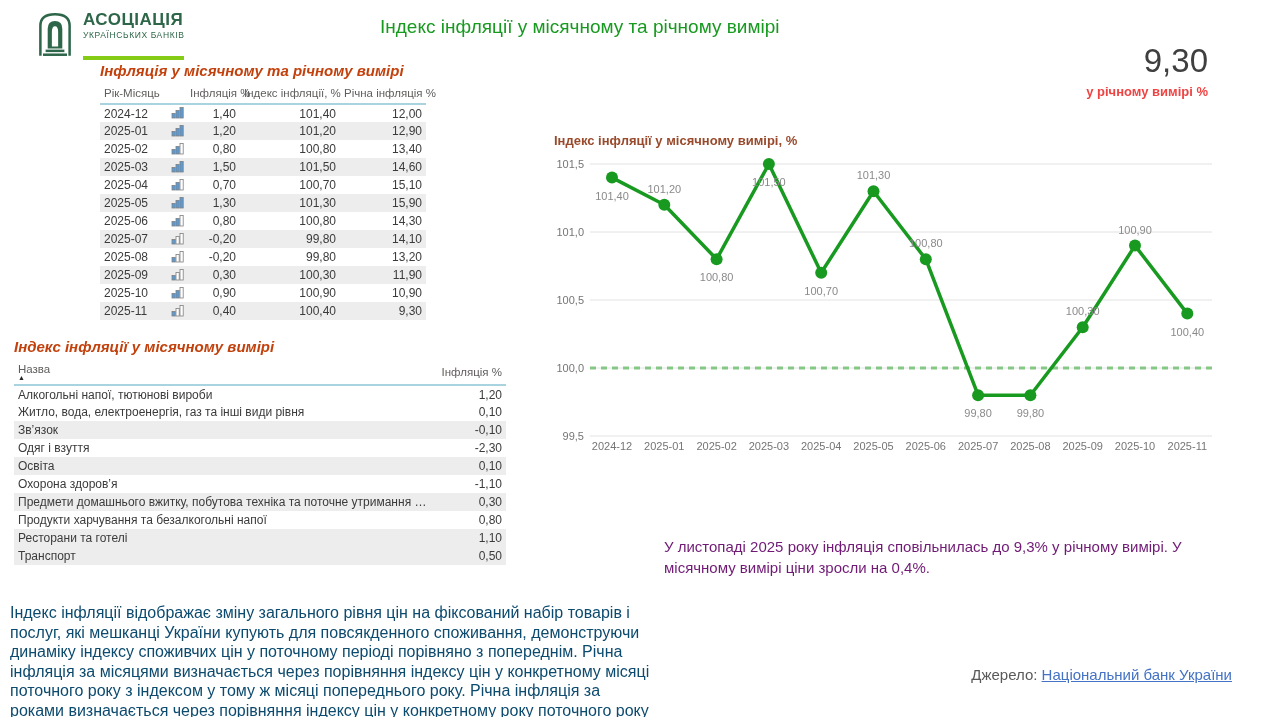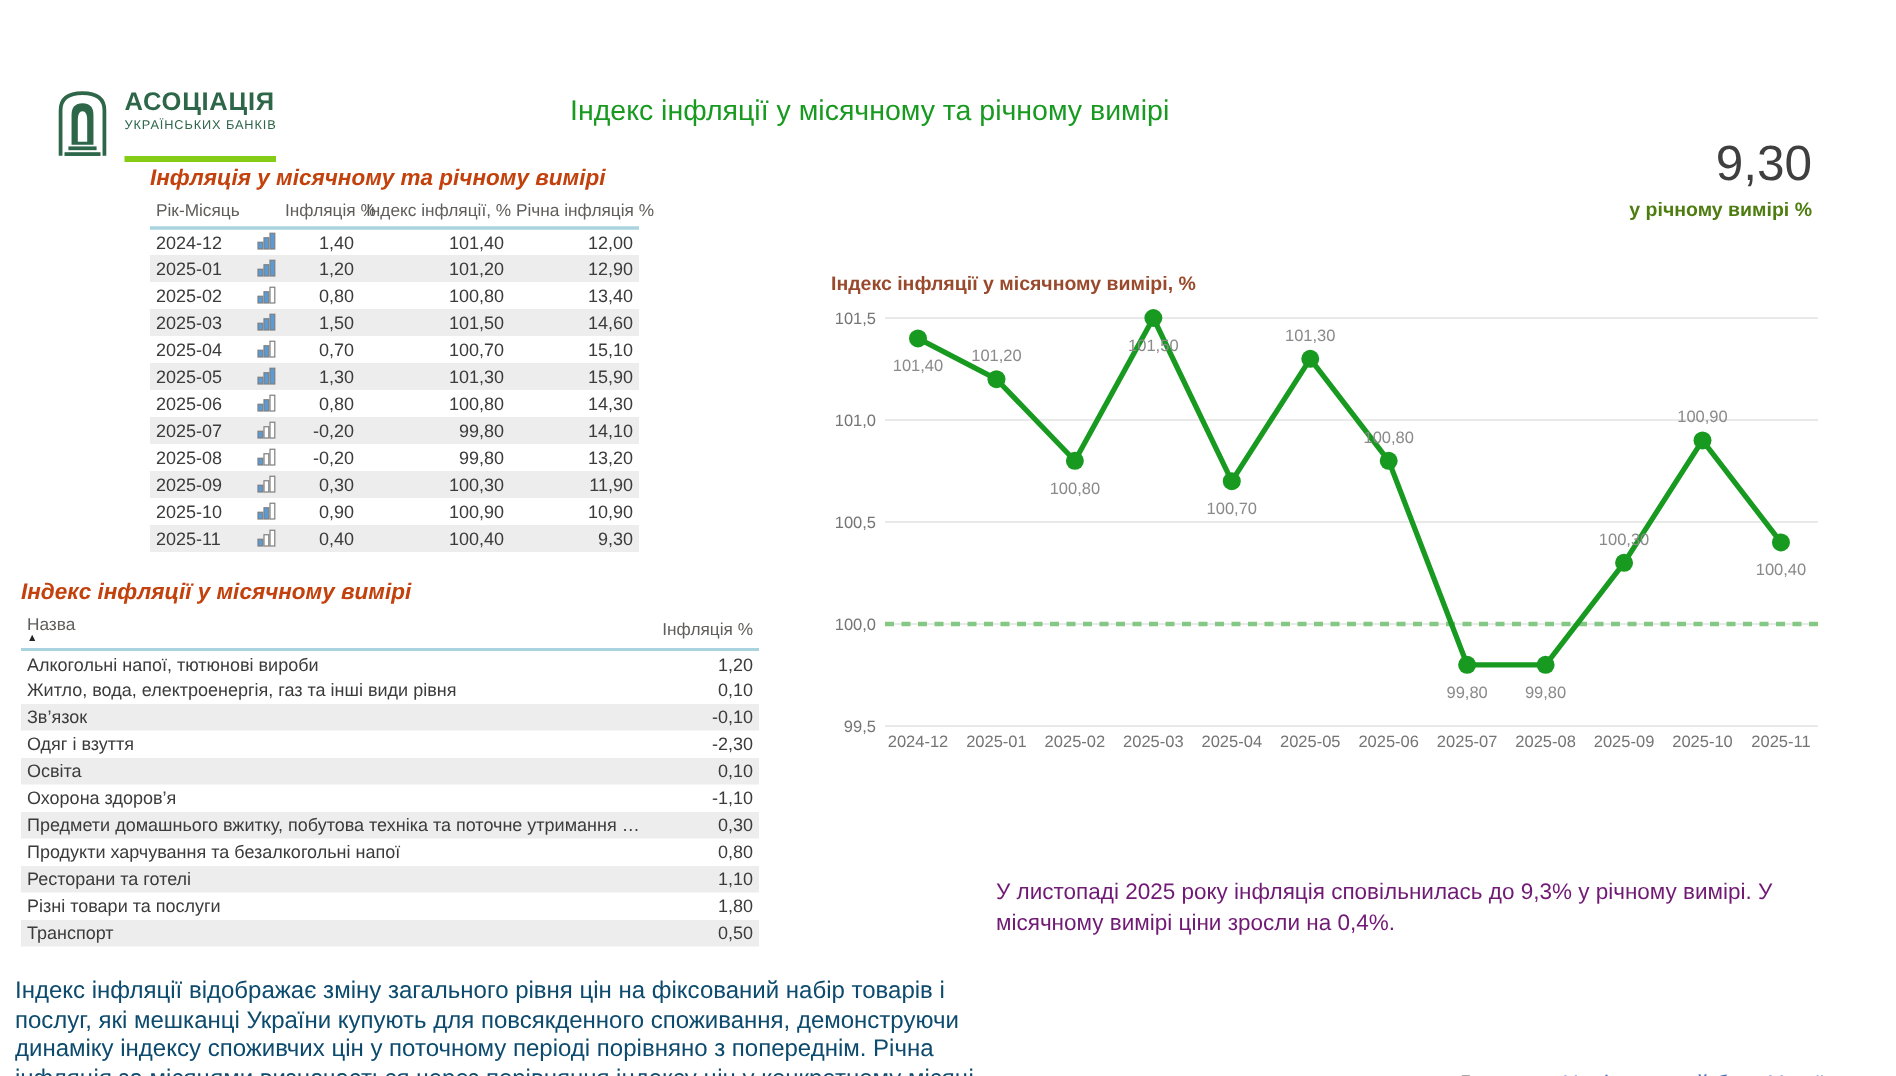--- a/index.html
+++ b/index.html
@@ -1,32 +1,32 @@
 <!DOCTYPE html>
 <html><head>
 <meta charset="utf-8">
 <style>
   * { margin:0; padding:0; box-sizing:border-box; }
   html,body { width:1264px; height:717px; background:#ffffff;
     font-family:"Liberation Sans", sans-serif; overflow:hidden; }
-  .abs { position:absolute;margin-top:48px; }
+  .abs { position:absolute; }
 
   
   .logo { left:34px; top:8px; width:170px; height:54px; display:flex; align-items:center; gap:7px; }
   .logo-text .l1 { font-size:17px; font-weight:bold; color:#2e6649; letter-spacing:.5px; }
   .logo-text .l2 { font-size:8.5px; color:#2e6649; letter-spacing:.6px; border-bottom:4px solid #84cc16; padding-bottom:16px; }
 
   
   .page-title { left:380px; top:16px; width:620px; 
     font-size:19px; color:#189a20; }
 
   
   .kpi { left:1000px; top:42px; width:236px; text-align:right; padding-right:28px; }
   .kpi-value { font-size:33px; color:#3f3f3f; }
-  .kpi-label { font-size:13px; font-weight:bold; color:#4d7c0f; margin-top:4px; }
+  .kpi-label { font-size:13px; font-weight:bold; color:#ef4444; margin-top:4px; }
 
   
   .vis-title { font-size:15px; font-weight:bold; color:#c2410c; margin-bottom:6px;font-style:italic; }
   table { border-collapse:collapse; width:100%; table-layout:fixed; }
   th { font-weight:normal; font-size:11.5px; color:#605e5c; text-align:right;
        border-bottom:2px solid #a9d3df; padding:2px 4px 4px 4px; white-space:nowrap; }
   th.left, td.left { text-align:left; }
   td { font-size:12px; color:#3b3b3b; padding:1px 4px; height:18px; white-space:nowrap;
        overflow:hidden; text-overflow:ellipsis; text-align:right; }
   tr.alt td { background:#ededed; }
@@ -269,24 +269,20 @@
           <td class="left">Предмети домашнього вжитку, побутова техніка та поточне утримання житла</td>
           <td>0,30</td>
         </tr>
         <tr>
           <td class="left">Продукти харчування та безалкогольні напої</td>
           <td>0,80</td>
         </tr>
         <tr class="alt">
           <td class="left">Ресторани та готелі</td>
           <td>1,10</td>
-        </tr>
-        <tr>
-          <td class="left">Різні товари та послуги</td>
-          <td>1,80</td>
         </tr>
         <tr class="alt">
           <td class="left">Транспорт</td>
           <td>0,50</td>
         </tr>
       </tbody>
   </table>
 </div>
 
 <div class="abs chart">

